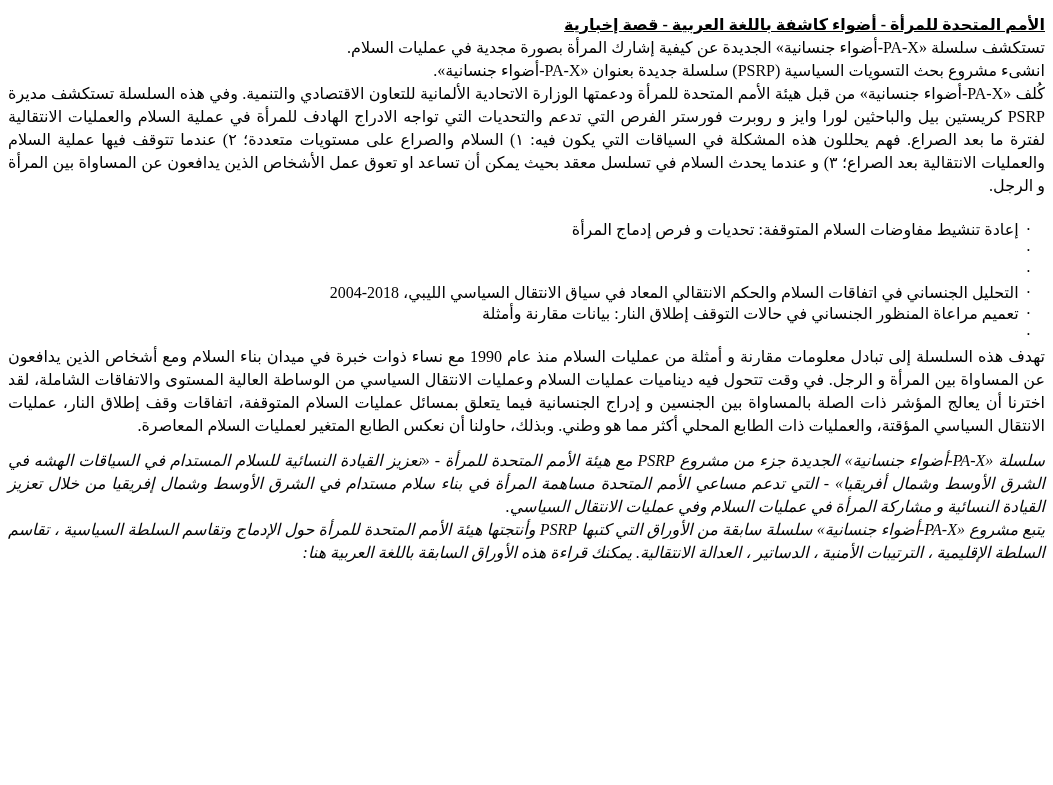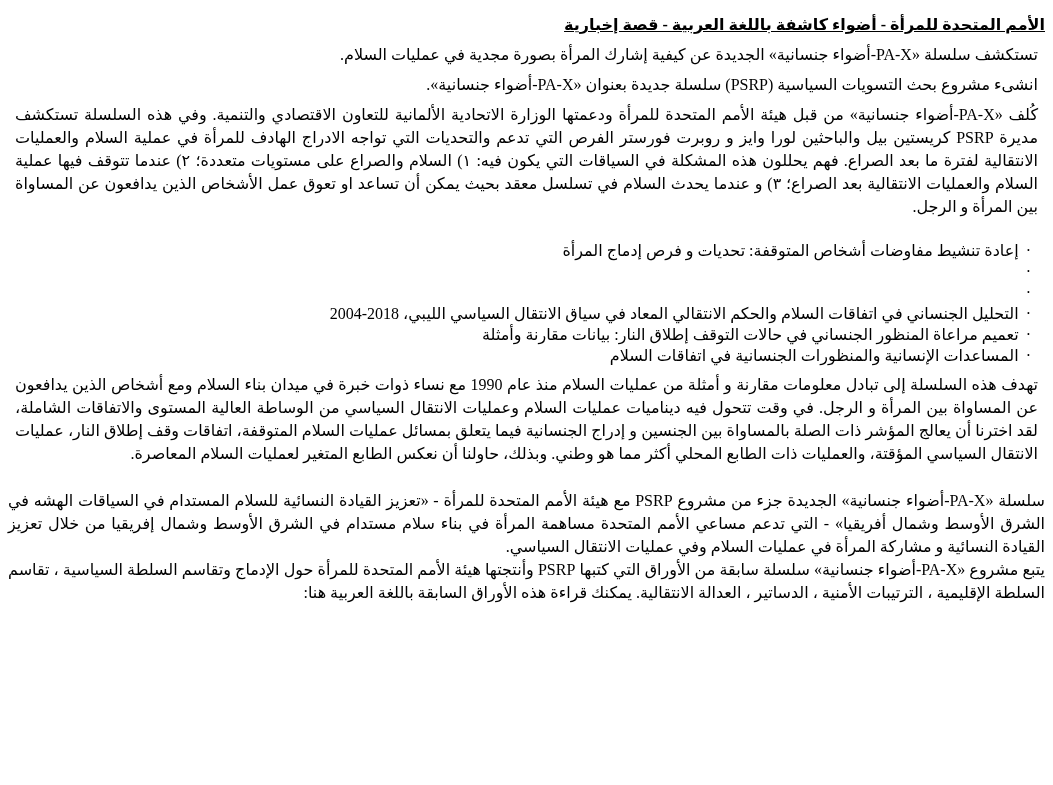--- a/index.html
+++ b/index.html
@@ -21,74 +21,74 @@
     padding: 13px 12px 0 8px;
     direction: rtl;
     text-align: right;
   }
   .doc-title {
     font-weight: bold;
     text-decoration: underline;
     line-height: 23px;
   }
   p.para {
-    margin: 7px;
+    margin: 0;
     text-align: justify;
     text-justify: inter-word;
   }
   .lede           { margin-top: 50px; }
   .p-announcement { margin-top: 38px; }
   .p-commission   { margin-top: 20px; }
   .p-availability { margin-top: 24px; }
   .bullet-list    { margin-top: 22px; padding-right: 14px; }
   .bullet-item {
     line-height: 21px;
     text-align: right;
   }
   .bullet-dot::before {
     content: "\00B7";
     display: inline-block;
     margin-left: 7px;
   }
   .p-aim          { margin-top: 18px; }
-  .series-block   { margin-top: 24px; }
+  .series-block   { margin-top: 12px; font-style: italic; }
   .series-block p { margin: 0; }
 </style>
 </head>
 <body>
 
 <div class="page" lang="ar" dir="rtl">
 
   <div class="doc-title">الأمم المتحدة للمرأة - أضواء كاشفة باللغة العربية - قصة إخبارية</div>
 
   <p class="para lede">تستكشف سلسلة «PA-X-أضواء جنسانية» الجديدة عن كيفية إشارك المرأة بصورة مجدية في عمليات السلام.</p>
 
   <p class="para p-announcement">انشىء مشروع بحث التسويات السياسية (PSRP) سلسلة جديدة بعنوان «PA-X-أضواء جنسانية».</p>
 
   <p class="para p-commission">كُلف «PA-X-أضواء جنسانية» من قبل هيئة الأمم المتحدة للمرأة ودعمتها الوزارة الاتحادية الألمانية للتعاون الاقتصادي والتنمية. وفي هذه السلسلة تستكشف مديرة PSRP كريستين بيل والباحثين لورا وايز و روبرت فورستر الفرص التي تدعم والتحديات التي تواجه الادراج الهادف للمرأة في عملية السلام والعمليات الانتقالية لفترة ما بعد الصراع. فهم يحللون هذه المشكلة في السياقات التي يكون فيه: ١) السلام والصراع على مستويات متعددة؛ ٢) عندما تتوقف فيها عملية السلام والعمليات الانتقالية بعد الصراع؛ ٣) و عندما يحدث السلام في تسلسل معقد بحيث يمكن أن تساعد او تعوق عمل الأشخاص الذين يدافعون عن المساواة بين المرأة و الرجل.</p>
 
 
   <div class="bullet-list">
     <div class="bullet-item">
-      <span class="bullet-dot"></span><span>إعادة تنشيط مفاوضات أشخاص المتوقفة: تحديات و فرص إدماج المرأة</span>
+      <span class="bullet-dot"></span><span>إعادة تنشيط مفاوضات السلام المتوقفة: تحديات و فرص إدماج المرأة</span>
     </div>
     <div class="bullet-item">
       <span class="bullet-dot"></span>
     </div>
     <div class="bullet-item">
       <span class="bullet-dot"></span>
     </div>
     <div class="bullet-item">
       <span class="bullet-dot"></span><span>التحليل الجنساني في اتفاقات السلام والحكم الانتقالي المعاد في سياق الانتقال السياسي الليبي، 2018-2004</span>
     </div>
     <div class="bullet-item">
       <span class="bullet-dot"></span><span>تعميم مراعاة المنظور الجنساني في حالات التوقف إطلاق النار: بيانات مقارنة وأمثلة</span>
     </div>
     <div class="bullet-item">
-      <span class="bullet-dot"></span><span>المساعدات الإنسانية والمنظورات الجنسانية في اتفاقات السلام</span>
+      <span class="bullet-dot"></span>
     </div>
   </div>
 
   <p class="para p-aim">تهدف هذه السلسلة إلى تبادل معلومات مقارنة و أمثلة من عمليات السلام منذ عام 1990 مع نساء ذوات خبرة في ميدان بناء السلام ومع أشخاص الذين يدافعون عن المساواة بين المرأة و الرجل. في وقت تتحول فيه ديناميات عمليات السلام وعمليات الانتقال السياسي من الوساطة العالية المستوى والاتفاقات الشاملة، لقد اخترنا أن يعالج المؤشر ذات الصلة بالمساواة بين الجنسين و إدراج الجنسانية فيما يتعلق بمسائل عمليات السلام المتوقفة، اتفاقات وقف إطلاق النار، عمليات الانتقال السياسي المؤقتة، والعمليات ذات الطابع المحلي أكثر مما هو وطني. وبذلك، حاولنا أن نعكس الطابع المتغير لعمليات السلام المعاصرة.</p>
 
   <div class="series-block">
     <p class="para">سلسلة «PA-X-أضواء جنسانية» الجديدة جزء من مشروع PSRP مع هيئة الأمم المتحدة للمرأة - «تعزيز القيادة النسائية للسلام المستدام في السياقات الهشه في الشرق الأوسط وشمال أفريقيا» - التي تدعم مساعي الأمم المتحدة مساهمة المرأة في بناء سلام مستدام في الشرق الأوسط وشمال إفريقيا من خلال تعزيز القيادة النسائية و مشاركة المرأة في عمليات السلام وفي عمليات الانتقال السياسي.</p>
     <p class="para">يتبع مشروع «PA-X-أضواء جنسانية» سلسلة سابقة من الأوراق التي كتبها PSRP وأنتجتها هيئة الأمم المتحدة للمرأة حول الإدماج وتقاسم السلطة السياسية ، تقاسم السلطة الإقليمية ، الترتيبات الأمنية ، الدساتير ، العدالة الانتقالية. يمكنك قراءة هذه الأوراق السابقة باللغة العربية هنا:</p>
   </div>
 

